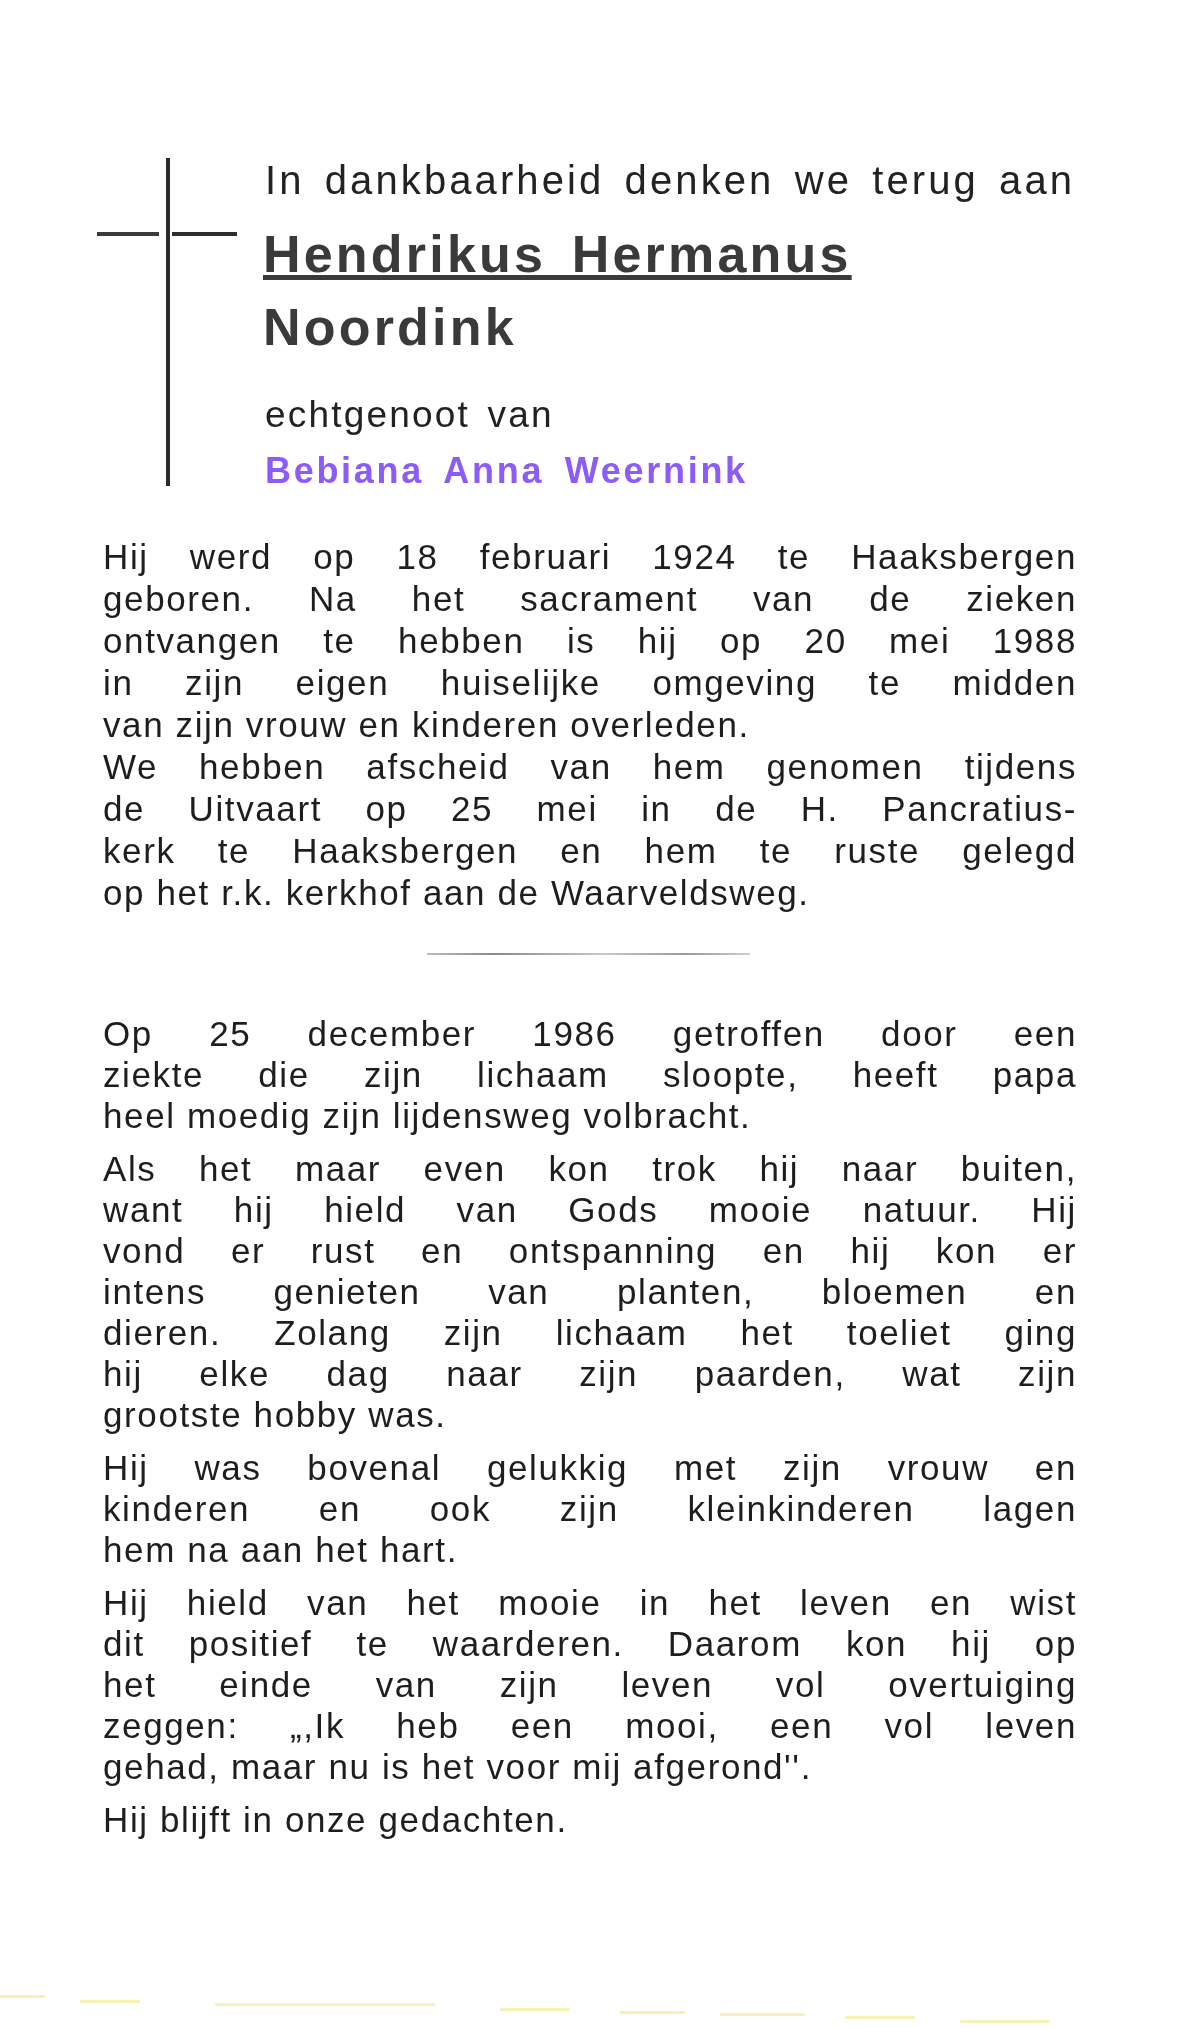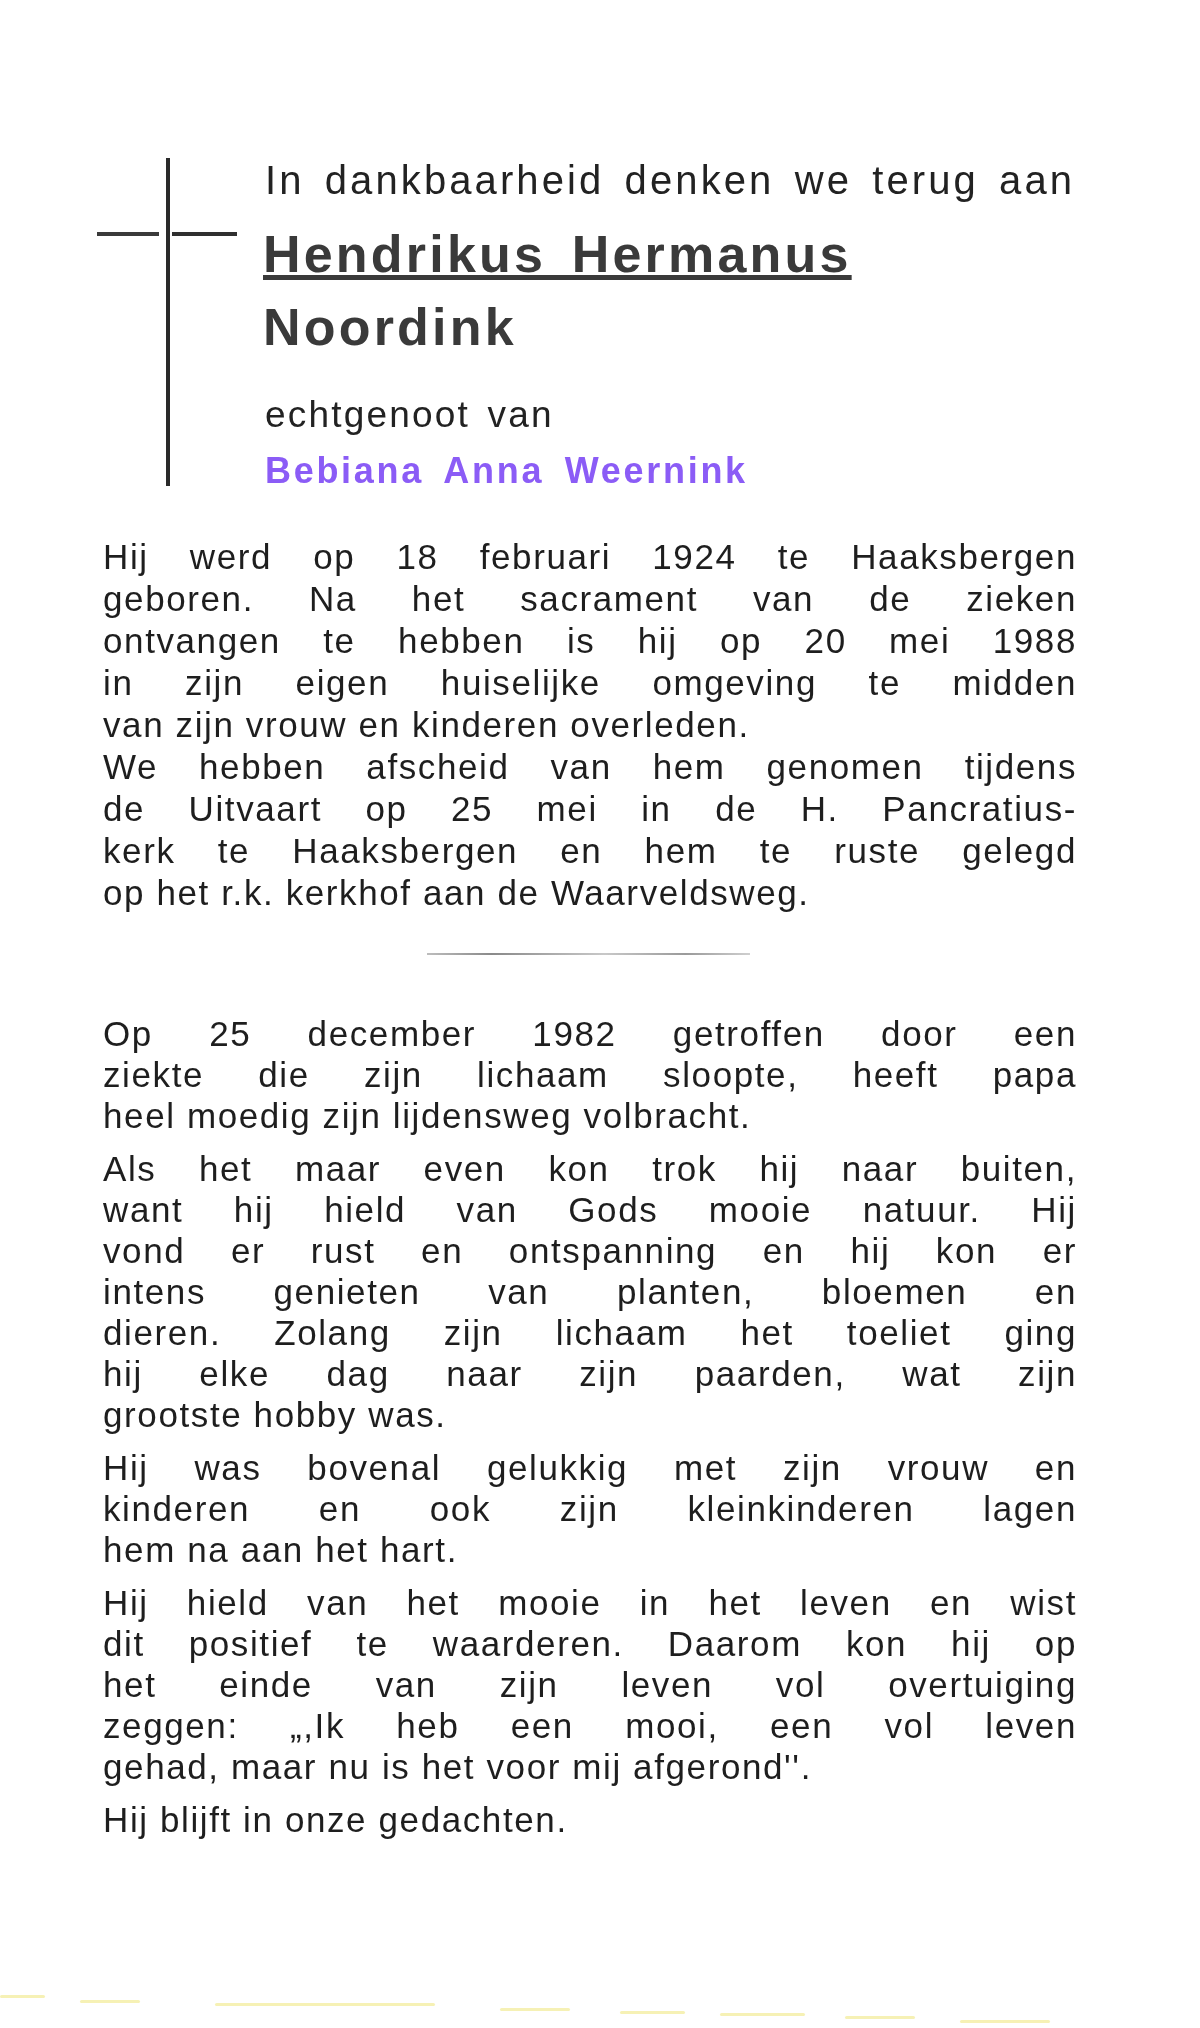--- a/index.html
+++ b/index.html
@@ -62,21 +62,21 @@
     <span class="bline">We hebben afscheid van hem genomen tijdens</span>
     <span class="bline">de Uitvaart op 25 mei in de H. Pancratius-</span>
     <span class="bline">kerk te Haaksbergen en hem te ruste gelegd</span>
     <span class="bline last">op het r.k. kerkhof aan de Waarveldsweg.</span>
   </div>
 
 <div class="abs separator"></div>
 
 <div class="body-block p2" style="top:1013px;" id="p2">
     <div class="sub">
-      <span class="bline">Op 25 december 1982 getroffen door een</span>
+      <span class="bline">Op 25 december 1986 getroffen door een</span>
       <span class="bline">ziekte die zijn lichaam sloopte, heeft papa</span>
       <span class="bline last">heel moedig zijn lijdensweg volbracht.</span>
     </div>
     <div class="sub">
       <span class="bline">Als het maar even kon trok hij naar buiten,</span>
       <span class="bline">want hij hield van Gods mooie natuur. Hij</span>
       <span class="bline">vond er rust en ontspanning en hij kon er</span>
       <span class="bline">intens genieten van planten, bloemen en</span>
       <span class="bline">dieren. Zolang zijn lichaam het toeliet ging</span>
       <span class="bline">hij elke dag naar zijn paarden, wat zijn</span>

